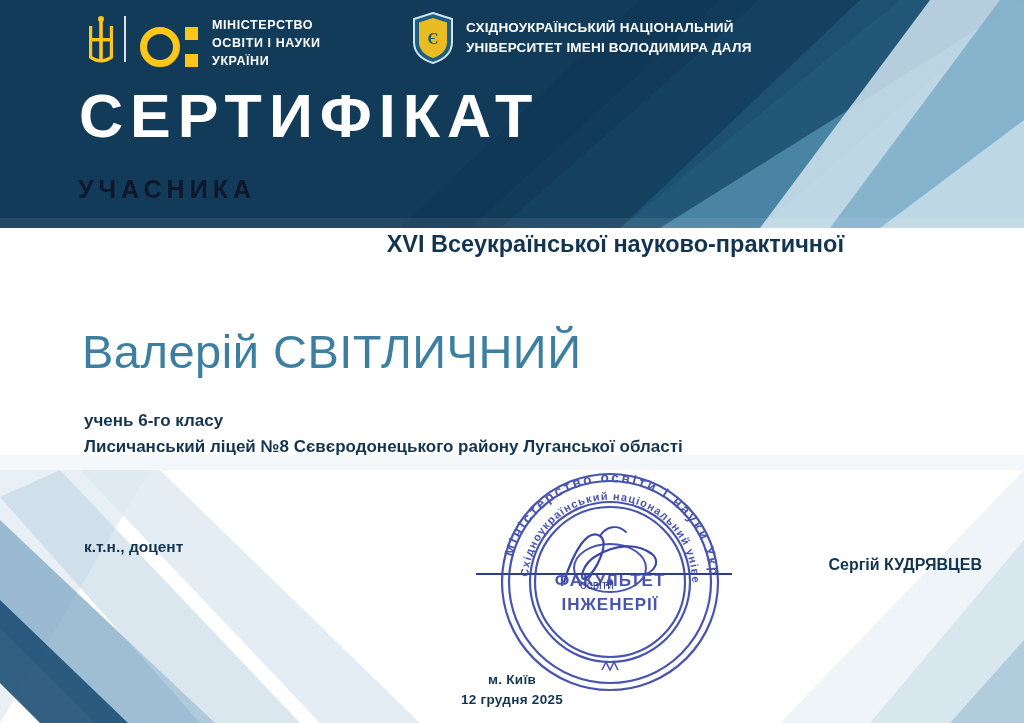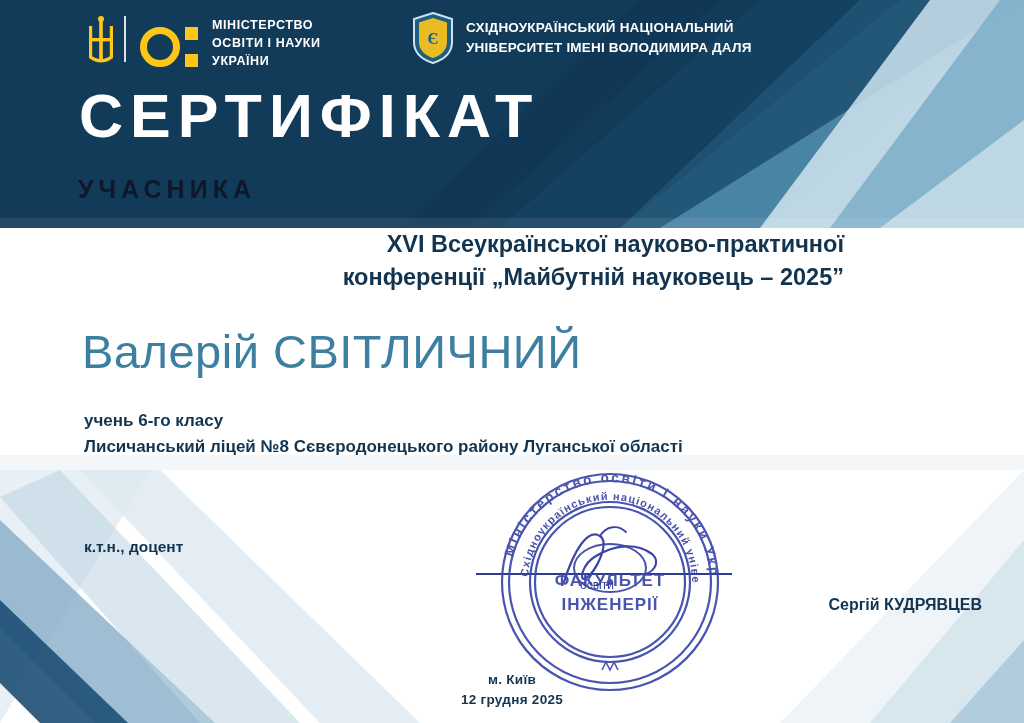--- a/index.html
+++ b/index.html
@@ -180,21 +180,20 @@
     z-index: 5;
   }
   .signer-right {
     position: absolute;
     right: 42px;
     top: 556px;
     color: #13344f;
     font-size: 16px;
     font-weight: bold;
     z-index: 5;
-    margin-top: 40px;
   }
   .sign-line {
     position: absolute;
     left: 476px;
     top: 573px;
     width: 256px;
     height: 2px;
     background: #2f3c8f;
     z-index: 5;
   }
@@ -313,21 +312,20 @@
       <div>СХІДНОУКРАЇНСЬКИЙ НАЦІОНАЛЬНИЙ</div>
       <div>УНІВЕРСИТЕТ ІМЕНІ ВОЛОДИМИРА ДАЛЯ</div>
     </div>
   </div>
 
   <div class="cert-title">СЕРТИФІКАТ</div>
   <div class="cert-sub">УЧАСНИКА</div>
 
   <div class="event">
     <div>XVI Всеукраїнської науково-практичної</div>
-    <div>конференції „Майбутній науковець – 2025”</div>
   </div>
 
   <div class="recipient">Валерій СВІТЛИЧНИЙ</div>
 
   <div class="affiliation">
     <div>учень 6-го класу</div>
     <div>Лисичанський ліцей №8 Сєвєродонецького району Луганської області</div>
   </div>
 
   <div class="signer-left">

